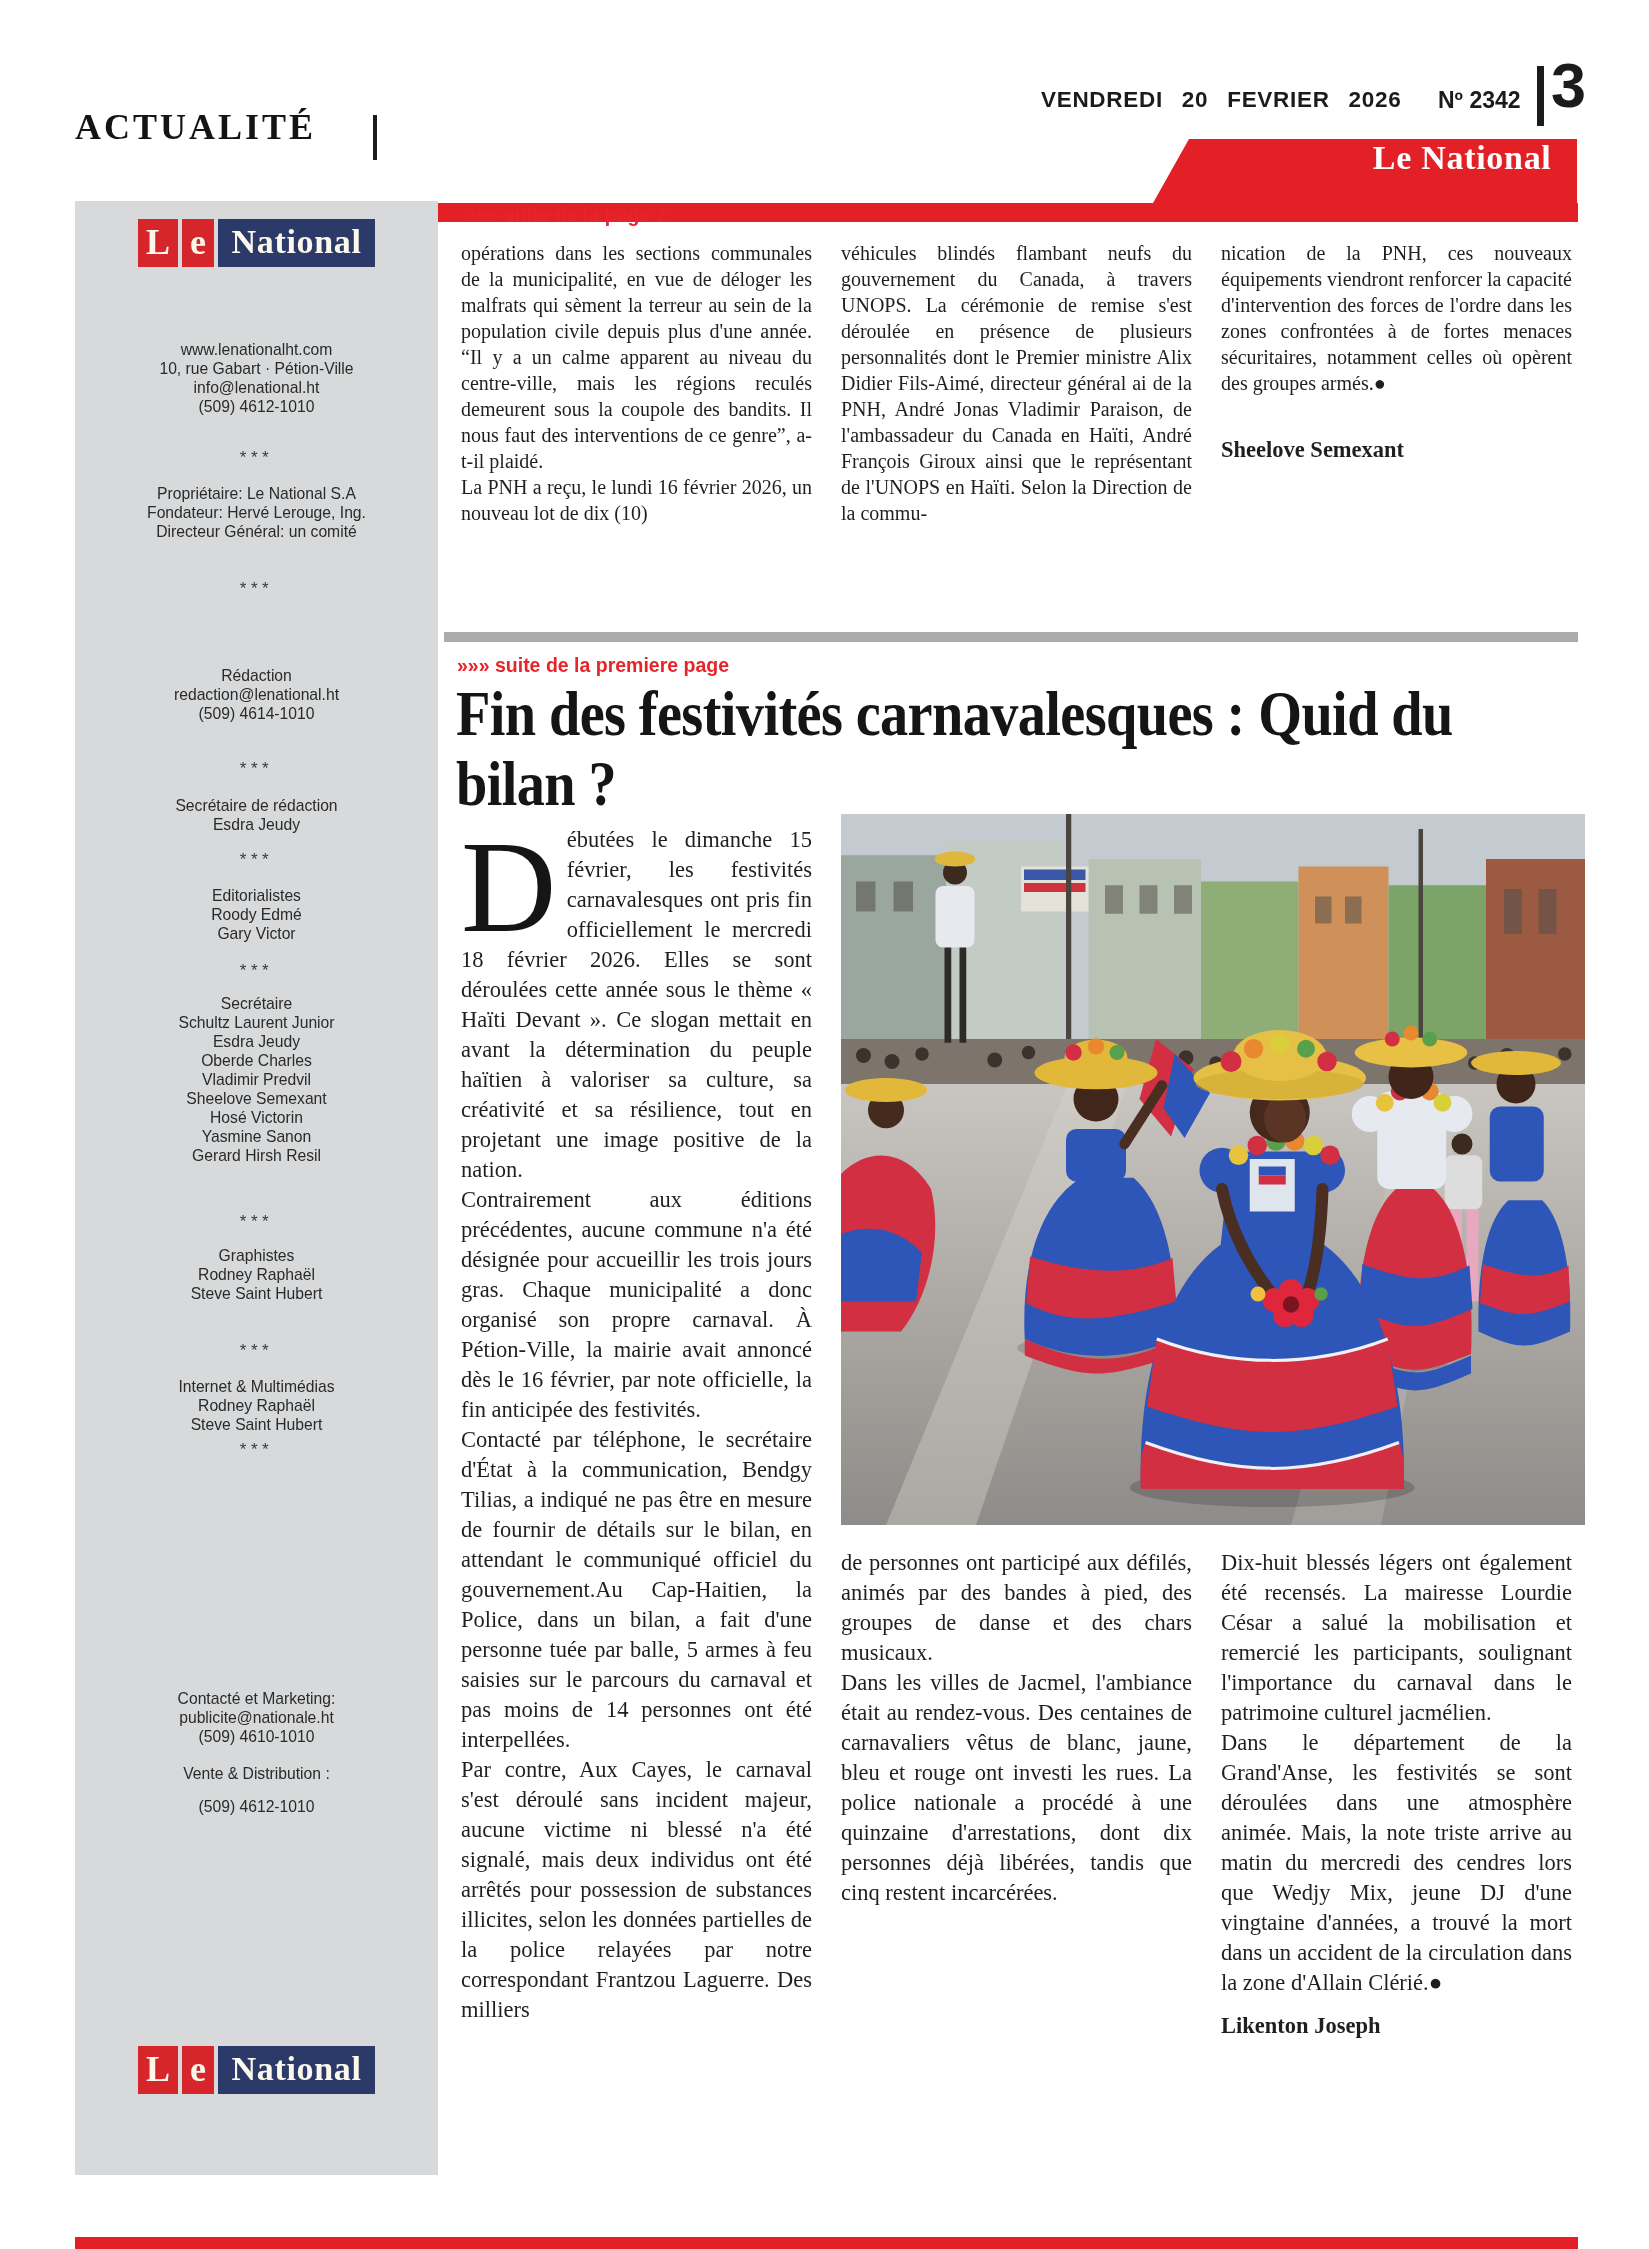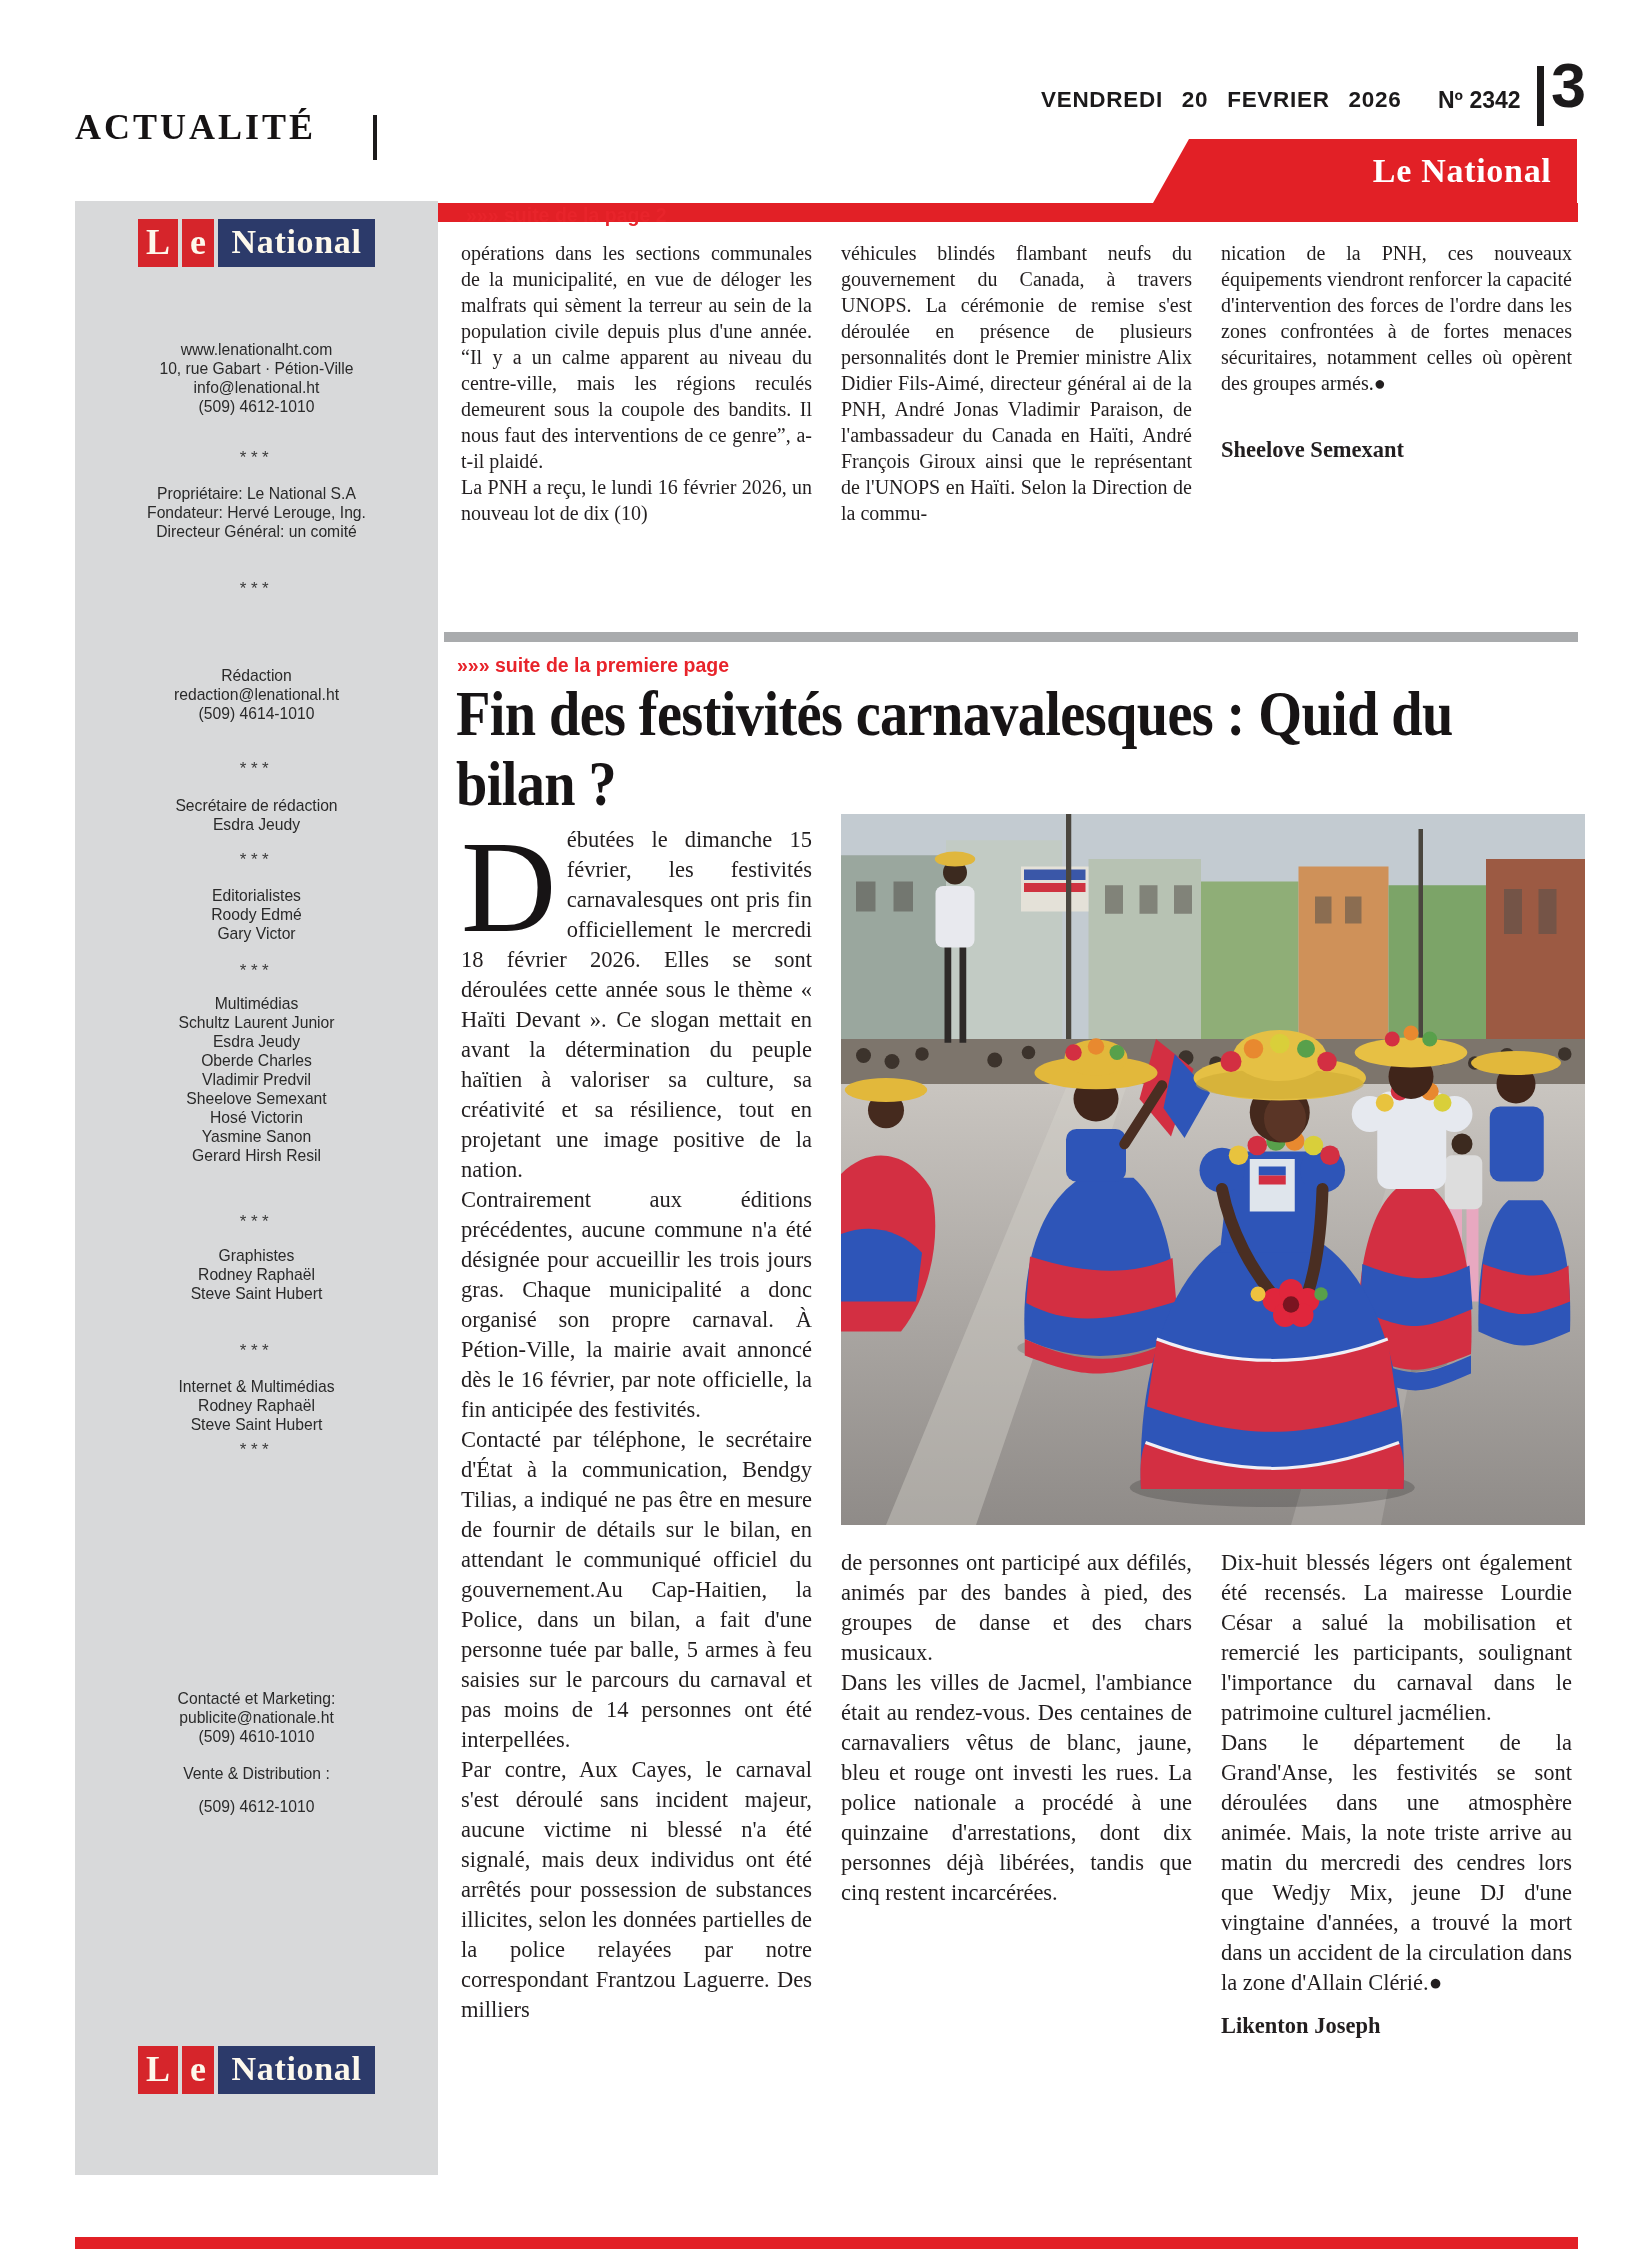--- a/index.html
+++ b/index.html
@@ -10,21 +10,21 @@
   
   .hdr-date{left:1041px;top:87px;font:bold 22.5px "Liberation Sans","DejaVu Sans",sans-serif;
             letter-spacing:0.7px;word-spacing:12px;color:#1c1a1b;}
   .hdr-issue{left:1438px;top:87px;font:bold 23px "Liberation Sans","DejaVu Sans",sans-serif;color:#1c1a1b;}
   .hdr-pagebar{left:1537px;top:66px;width:6.7px;height:60px;background:#1c1a1b;}
   .hdr-page{left:1551px;top:54px;font:bold 63px/1 "Liberation Sans","DejaVu Sans",sans-serif;color:#1c1a1b;}
   .hdr-section{left:75px;top:109px;font:bold 36px/1 "Liberation Serif",serif;letter-spacing:3px;color:#161314;}
   .hdr-sectionbar{left:373px;top:115px;width:3.7px;height:45px;background:#1c1a1b;}
   .tab{left:1153px;top:139px;width:424px;height:64px;background:#e22026;
        clip-path:polygon(36px 0,100% 0,100% 100%,0 100%);
-       display:flex;align-items:center;justify-content:flex-end;padding-right:25.5px;box-sizing:border-box;}
+       display:flex;justify-content:flex-end;padding-right:25.5px;box-sizing:border-box;}
   .tab span{color:#fff;font:bold 34px "Liberation Serif",serif;letter-spacing:0.7px;}
   .redbar{left:75px;top:203px;width:1503px;height:19px;background:#e22026;}
   .footbar{left:75px;top:2237px;width:1503px;height:12.7px;background:#e22026;}
 
   
   .sidebar{left:75px;top:201px;width:363px;height:1974px;background:#d8d9da;
            font-family:"Liberation Sans","DejaVu Sans",sans-serif;color:#2a2a2a;}
   .side-block{position:absolute;left:4.5px;right:4.5px;text-align:center;font-size:15.7px;line-height:19px;}
   .sep{letter-spacing:4.5px;font-size:17px;color:#3a3a3a;}
   .logo{display:flex;justify-content:center;align-items:stretch;gap:3.7px;height:48px;}
@@ -107,21 +107,21 @@
     <div class="side-block sep" style="top:649px">***</div>
 
     <div class="side-block" style="top:685px">
       <div>Editorialistes</div>
       <div>Roody Edmé</div>
       <div>Gary Victor</div>
     </div>
     <div class="side-block sep" style="top:760px">***</div>
 
     <div class="side-block" style="top:793px">
-      <div>Multimédias</div>
+      <div>Secrétaire</div>
       <div>Schultz Laurent Junior</div>
       <div>Esdra Jeudy</div>
       <div>Oberde Charles</div>
       <div>Vladimir Predvil</div>
       <div>Sheelove Semexant</div>
       <div>Hosé Victorin</div>
       <div>Yasmine Sanon</div>
       <div>Gerard Hirsh Resil</div>
     </div>
     <div class="side-block sep" style="top:1011px">***</div>

